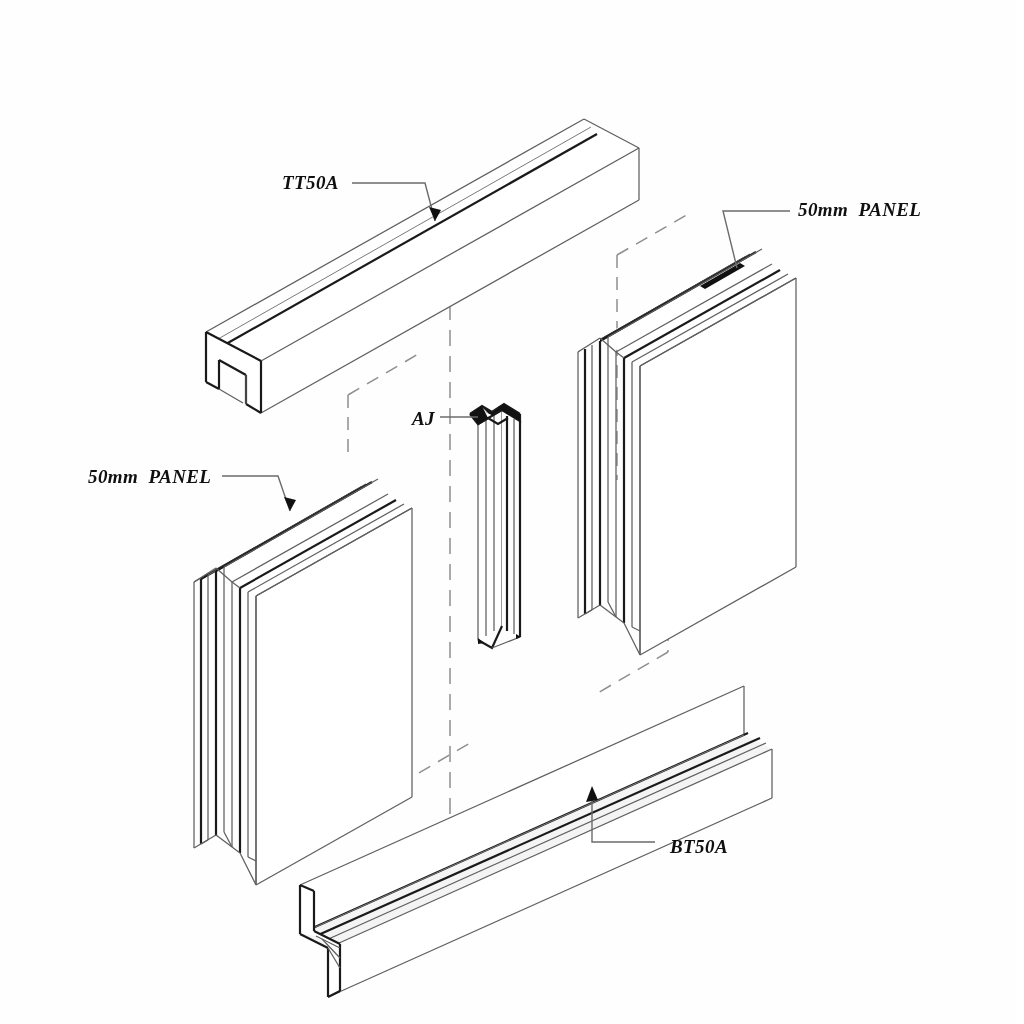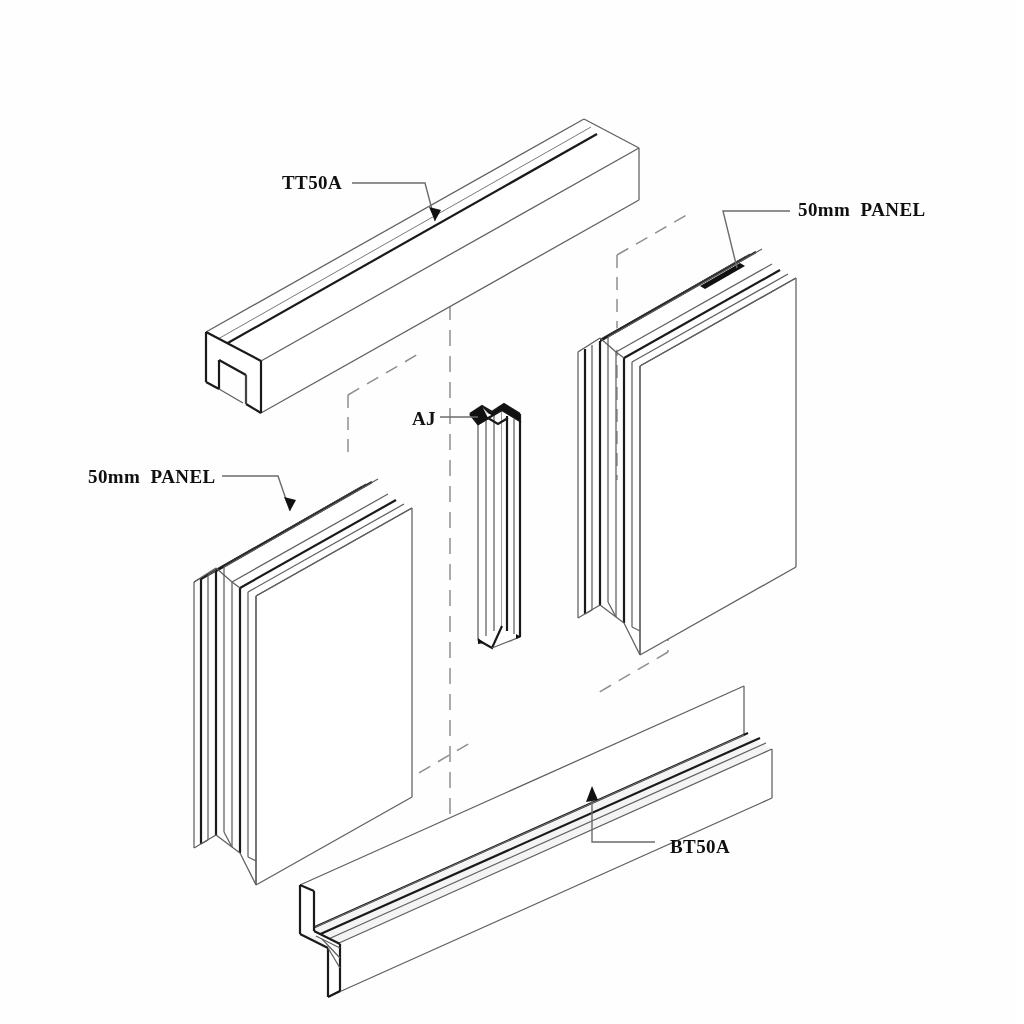--- a/index.html
+++ b/index.html
@@ -7,20 +7,21 @@
     margin: 0;
     padding: 0;
     background: #ffffff;
   }
   #stage {
     position: relative;
     width: 1016px;
     height: 1024px;
     background: #fde047;
     overflow: hidden;
+    font-style: italic;
   }
   #drawing {
     position: absolute;
     left: 0;
     top: 0;
     width: 1024px;
     height: 1024px;
     display: block;
   }
   .lbl {

